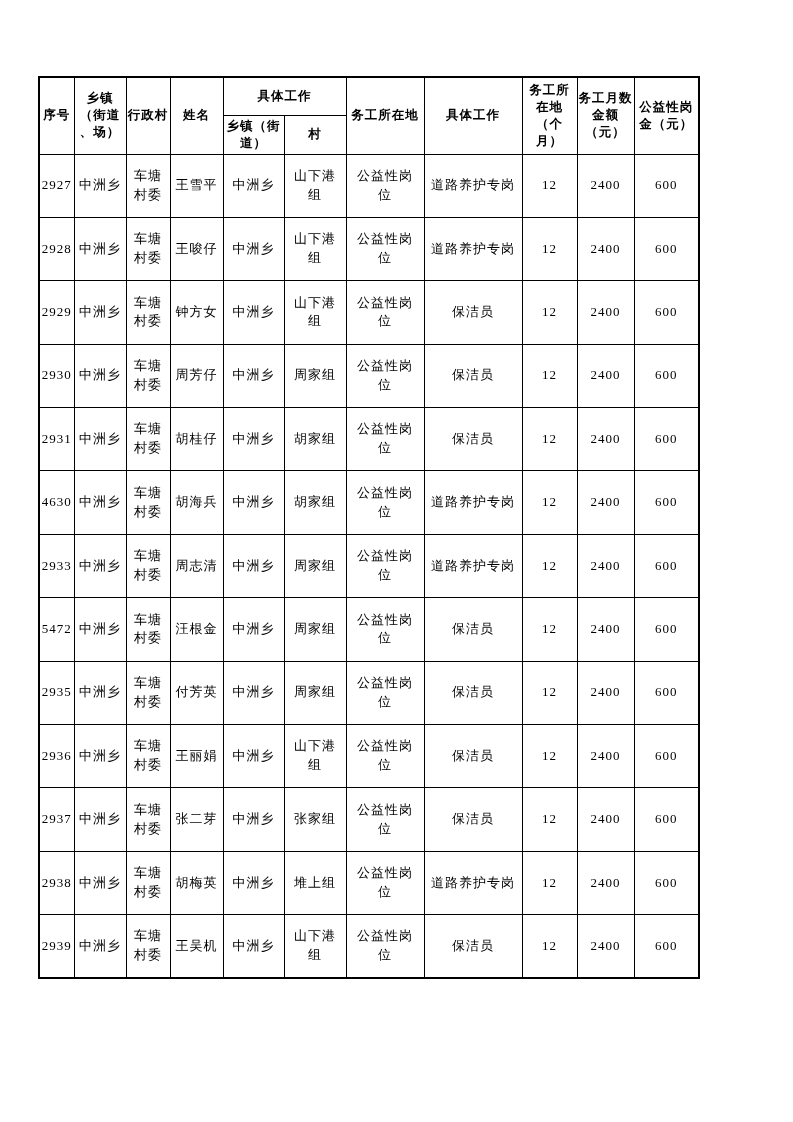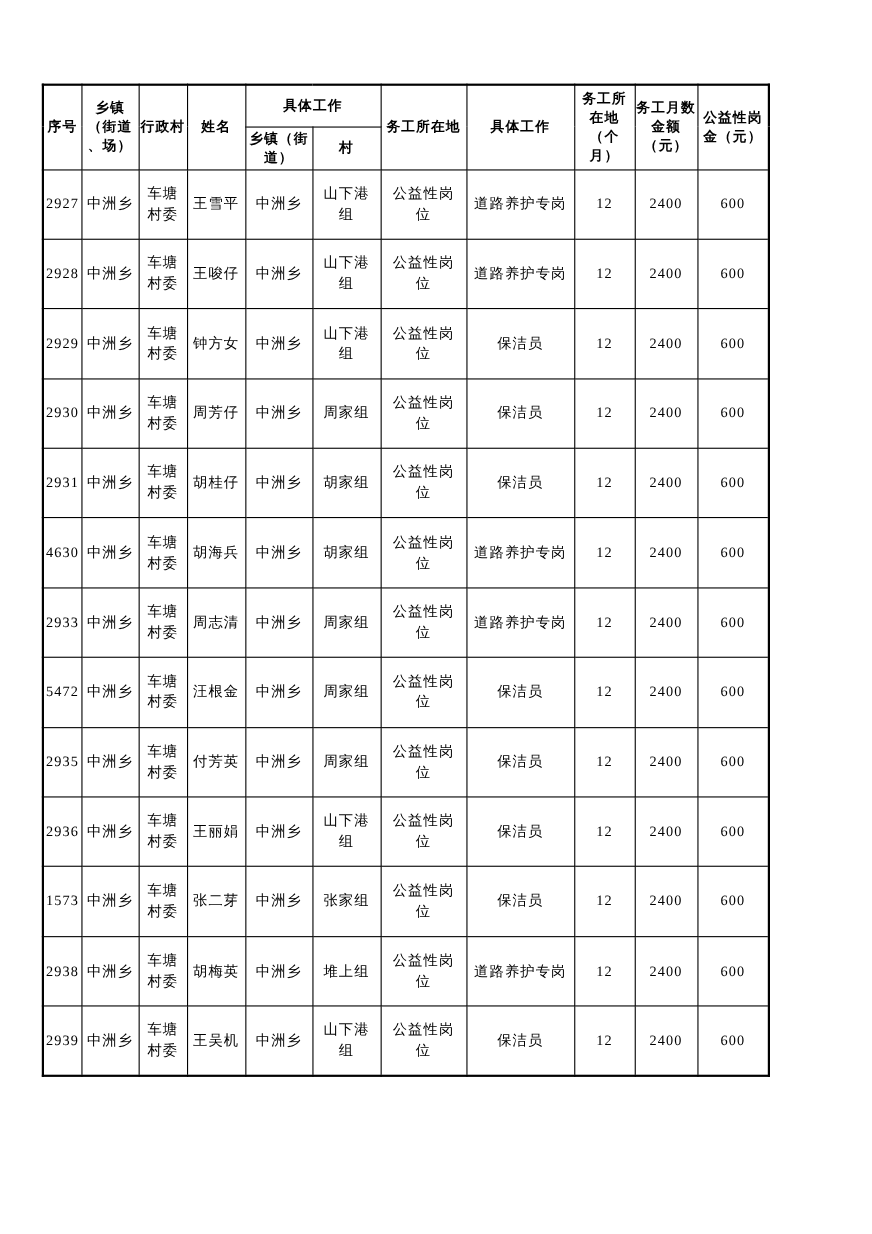--- a/index.html
+++ b/index.html
@@ -237,21 +237,21 @@
           <td>山下港
 组</td>
           <td>公益性岗
 位</td>
           <td>保洁员</td>
           <td>12</td>
           <td>2400</td>
           <td>600</td>
         </tr>
         <tr>
-          <td>1573</td>
+          <td>2937</td>
           <td>中洲乡</td>
           <td>车塘
 村委</td>
           <td>张二芽</td>
           <td>中洲乡</td>
           <td>张家组</td>
           <td>公益性岗
 位</td>
           <td>保洁员</td>
           <td>12</td>

